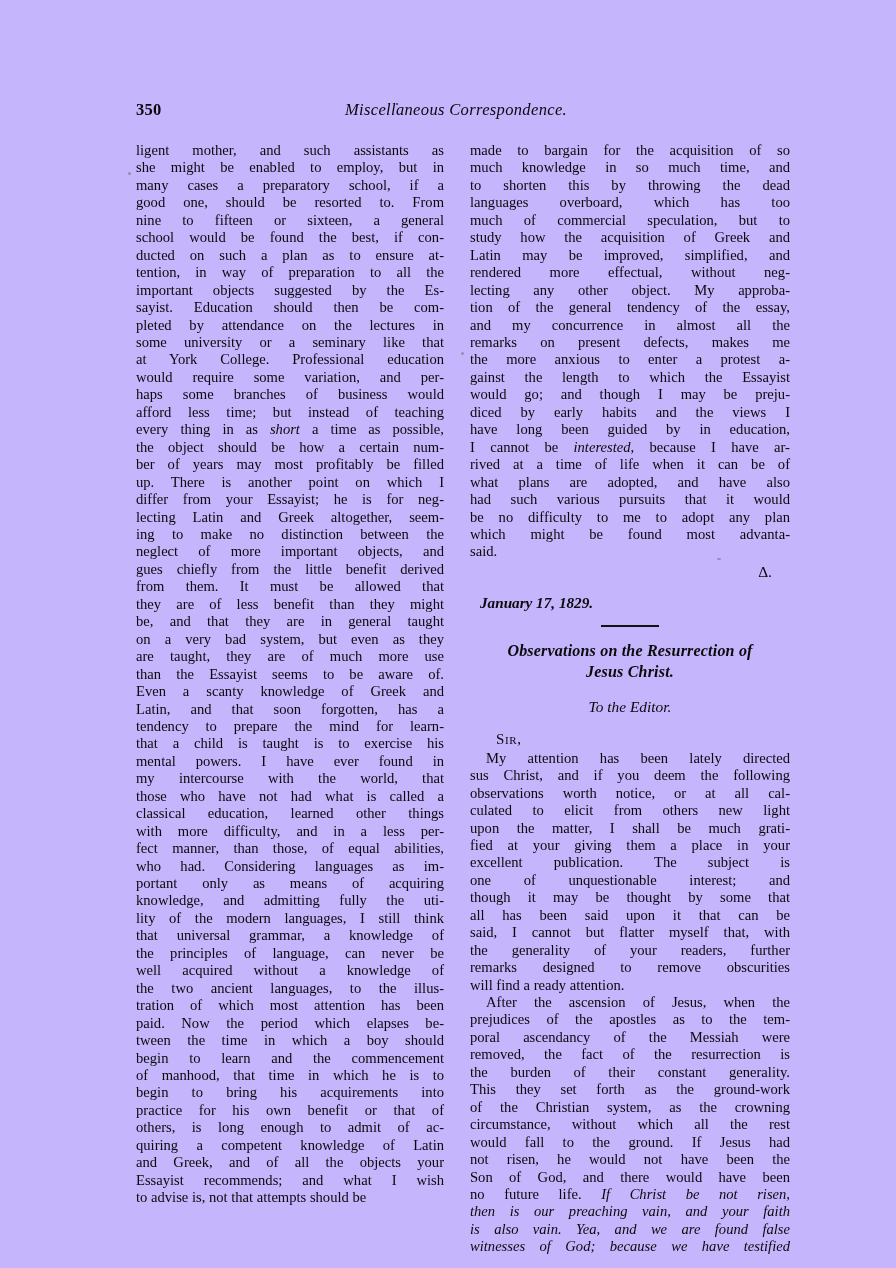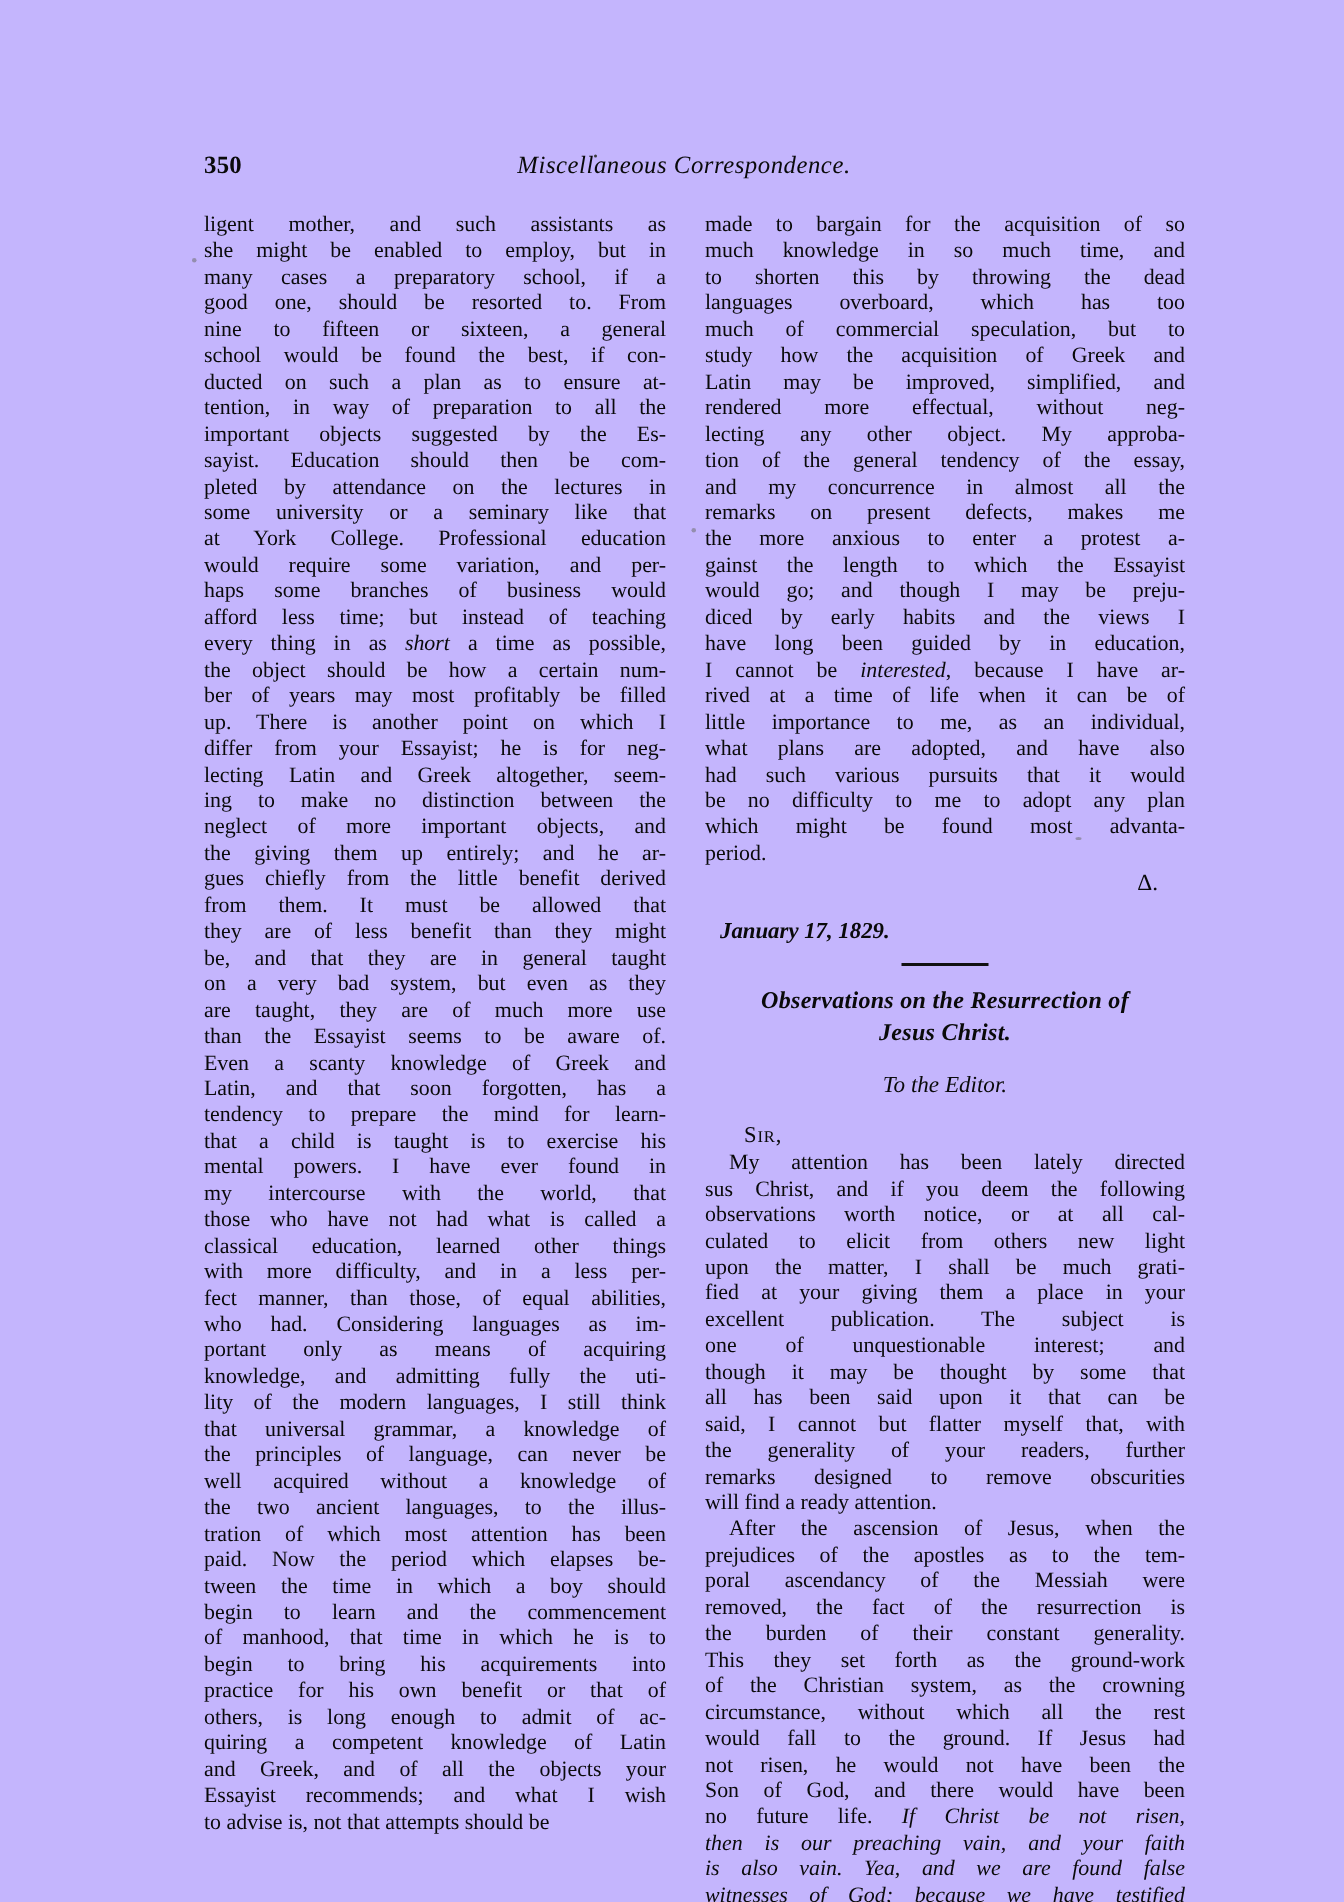--- a/index.html
+++ b/index.html
@@ -180,21 +180,20 @@
 
       <span class="j">every thing in as <i>short</i> a time as possible,</span>
       <span class="j">the object should be how a certain num-</span>
       <span class="j">ber of years may most profitably be filled</span>
       <span class="j">up.   There is another point on which I</span>
       <span class="j">differ from your Essayist; he is for neg-</span>
       <span class="j">lecting Latin and Greek altogether, seem-</span>
       <span class="j">ing to make no distinction between the</span>
 
       <span class="j">neglect of more important objects, and</span>
-      <span class="j">the giving them up entirely; and he ar-</span>
       <span class="j">gues chiefly from the little benefit derived</span>
       <span class="j">from them.  It must be allowed that</span>
       <span class="j">they are of less benefit than they might</span>
       <span class="j">be, and that they are in general taught</span>
       <span class="j">on a very bad system, but even as they</span>
       <span class="j">are taught, they are of much more use</span>
       <span class="j">than the Essayist seems to be aware of.</span>
       <span class="j">Even a scanty knowledge of Greek and</span>
       <span class="j">Latin, and that soon forgotten, has a</span>
       <span class="j">tendency to prepare the mind for learn-</span>
@@ -244,26 +243,25 @@
       <span class="j">and my concurrence in almost all the</span>
       <span class="j">remarks on present defects, makes me</span>
       <span class="j">the more anxious to enter a protest a-</span>
       <span class="j">gainst the length to which the Essayist</span>
       <span class="j">would go; and though I may be preju-</span>
       <span class="j">diced by early habits and the views I</span>
       <span class="j">have long been guided by in education,</span>
 
       <span class="j">I cannot be <i>interested</i>, because I have ar-</span>
       <span class="j">rived at a time of life when it can be of</span>
-      <span class="j">little importance to me, as an individual,</span>
       <span class="j">what plans are adopted, and have also</span>
       <span class="j">had such various pursuits that it would</span>
       <span class="j">be no difficulty to me to adopt any plan</span>
       <span class="j">which might be found most advanta-</span>
-      <span class="nj">period.</span>
+      <span class="nj">said.</span>
     </div>
 
     <span class="sig">Δ.</span>
 
     <span class="date-line">January 17, 1829.</span>
 
     <div class="rule"></div>
 
     <span class="article-title"><span>Observations on the Resurrection of</span><br><span>Jesus Christ.</span></span>
 

